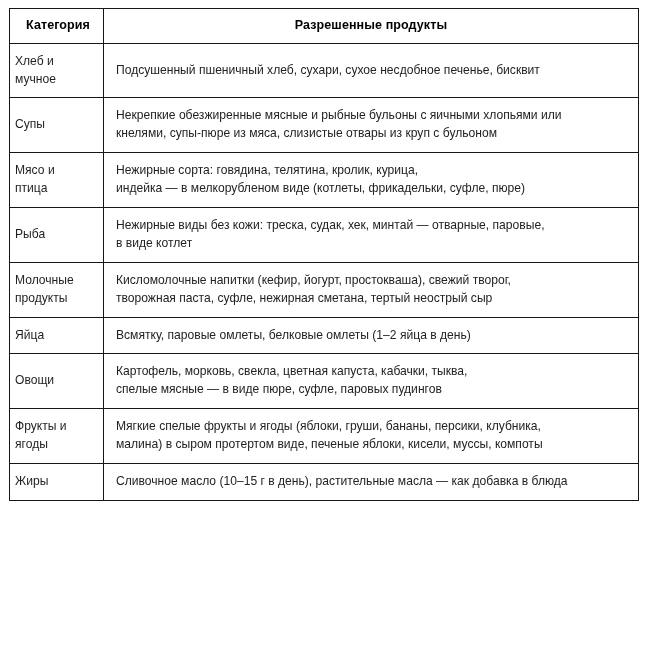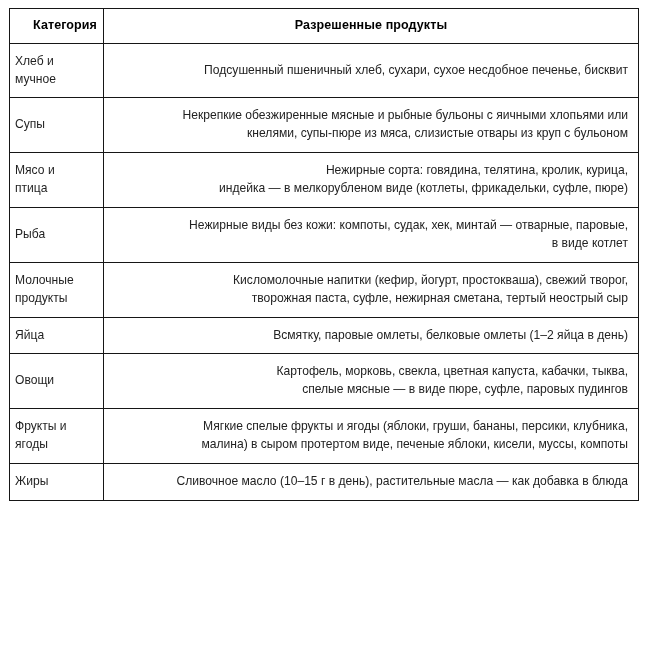--- a/index.html
+++ b/index.html
@@ -41,40 +41,40 @@
   
   thead th {
     font-size: 12.5px;
     font-weight: bold;
     color: #000000;
     padding: 9px 6px 9px 6px;
     line-height: 1.25;
     letter-spacing: 0.1px;
   }
   th.head-category {
-    text-align: right;
+    text-align: center;
     padding-left: 9px;
   }
   th.head-products {
     text-align: center;
   }
 
   
   tbody td {
     font-size: 12.1px;
     line-height: 1.48;
     color: #222222;
   }
   td.cat-cell {
     text-align: left;
     padding: 9px 5px;
     color: #1f1f1f;
   }
   td.prod-cell {
-    text-align: right;
+    text-align: left;
     padding: 9px 10px 9px 12px;
     color: #222222;
     margin-top: 23px;
   }
   .prod-line {
     display: block;
     white-space: nowrap;
   }
   .cat-line {
     display: block;
@@ -123,21 +123,21 @@
           <td class="prod-cell">
             <span class="prod-line">Нежирные сорта: говядина, телятина, кролик, курица,</span>
             <span class="prod-line">индейка — в мелкорубленом виде (котлеты, фрикадельки, суфле, пюре)</span>
           </td>
         </tr>
         <tr>
           <td class="cat-cell">
             <span class="cat-line">Рыба</span>
           </td>
           <td class="prod-cell">
-            <span class="prod-line">Нежирные виды без кожи: компоты, судак, хек, минтай — отварные, паровые,</span>
+            <span class="prod-line">Нежирные виды без кожи: треска, судак, хек, минтай — отварные, паровые,</span>
             <span class="prod-line">в виде котлет</span>
           </td>
         </tr>
         <tr>
           <td class="cat-cell">
             <span class="cat-line">Молочные</span>
             <span class="cat-line">продукты</span>
           </td>
           <td class="prod-cell">
             <span class="prod-line">Кисломолочные напитки (кефир, йогурт, простокваша), свежий творог,</span>

